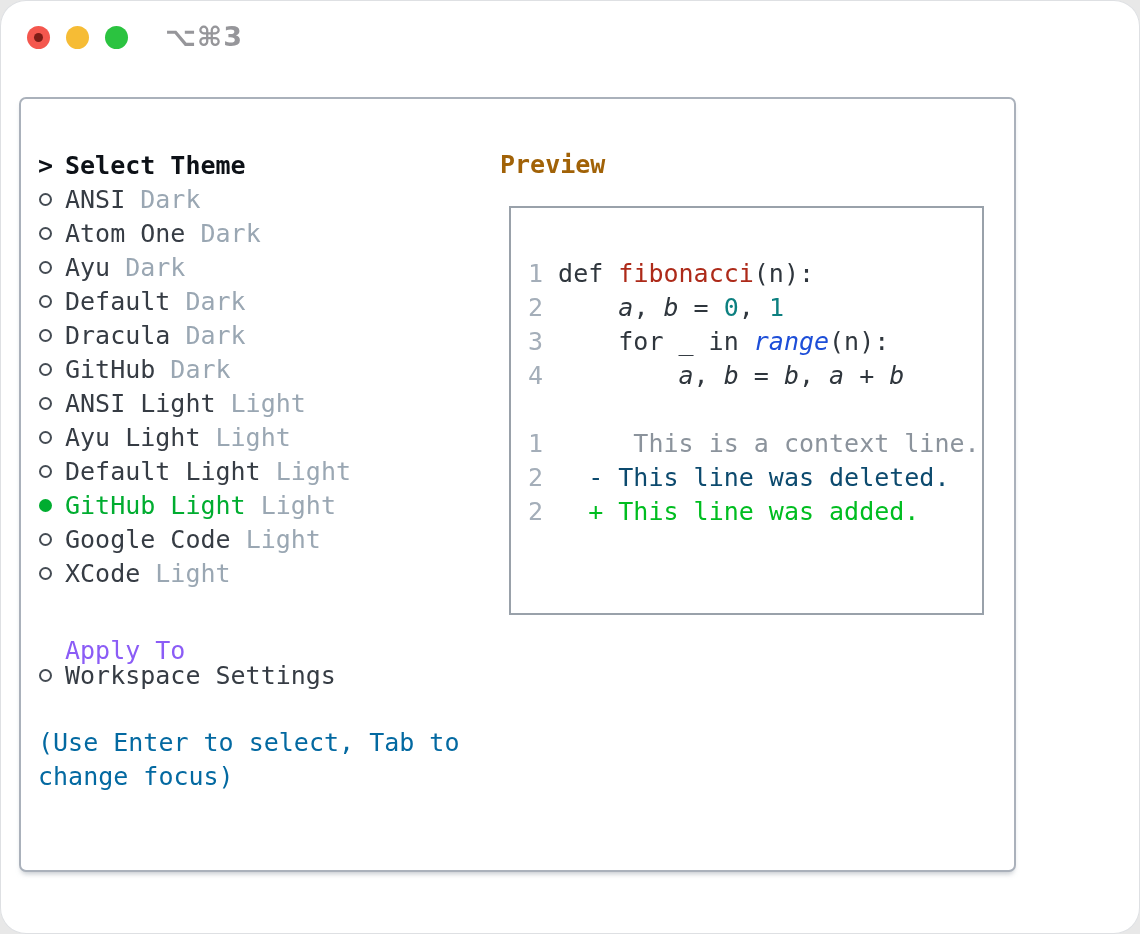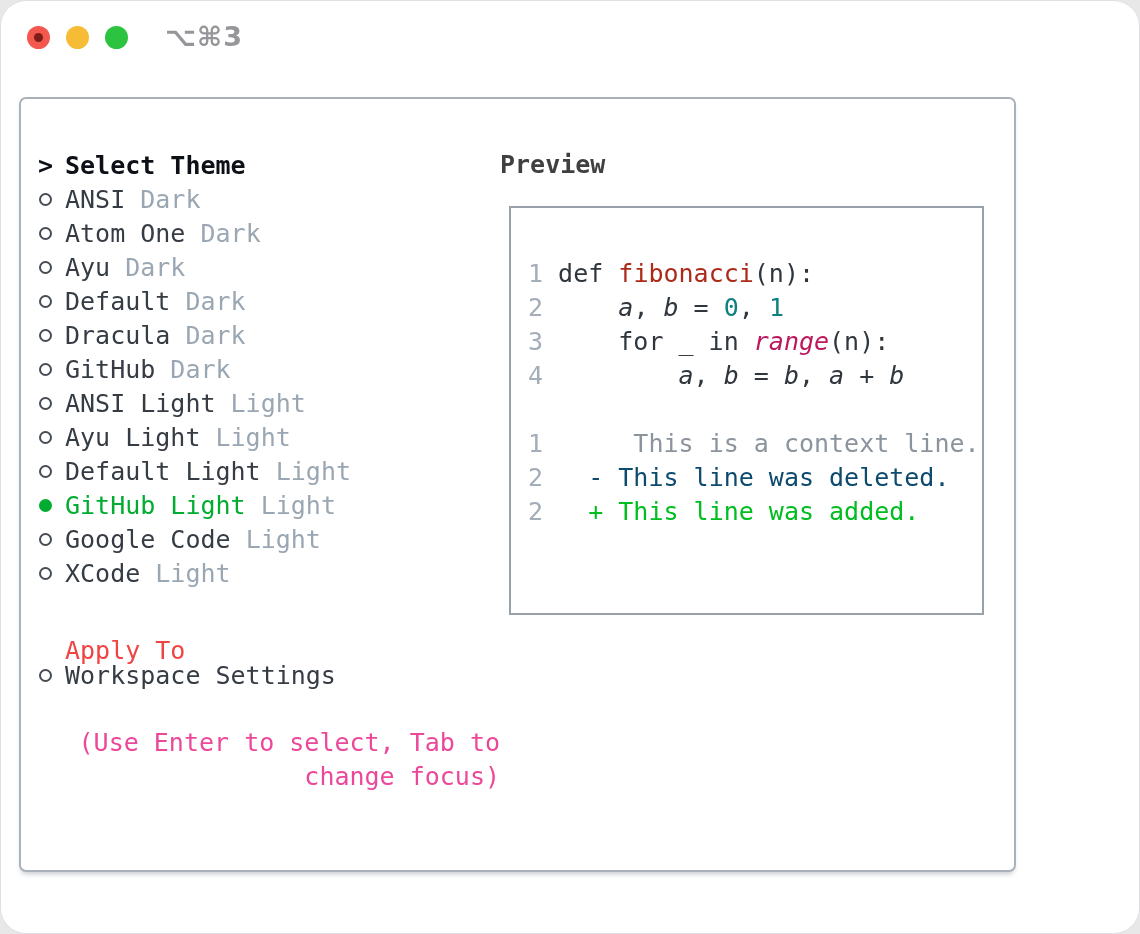--- a/index.html
+++ b/index.html
@@ -46,39 +46,39 @@
     border:2px solid #454c54; margin-left:1px;
   }
   .radio-dot {
     width:13px; height:13px; border-radius:50%;
     background:#00ad30; margin-left:1px;
   }
   .hdr { font-weight:700; color:#0d1117; }
   .theme-name { color:#363c44; }
   .theme-name.selected { color:#00ad30; }
   .variant { color:#9aa7b3;text-align:right; }
-  .apply-hdr { color:#ef4444;margin-top:19px; }
+  .apply-hdr { color:#8b5cf6;margin-top:19px; }
   .spacer { height:34px; }
-  .help-line { height:34px; line-height:34px; color:#ec4899; white-space:pre;text-align:right; }
+  .help-line { height:34px; line-height:34px; color:#0369a1; white-space:pre; }
   
   .preview-title {
     position:absolute; left:479px; top:49px; height:34px; line-height:34px;
-    font-size:25px; font-weight:700; color:#404040;
+    font-size:25px; font-weight:700; color:#a16207;
   }
   .preview-box {
     position:absolute; left:488px; top:107px; width:475px; height:409px;
     border:2px solid #99a1aa; background:#ffffff;
     padding:49px 0 0 17px; overflow:hidden;
   }
   .code-line { height:34px; line-height:34px; font-size:25px; white-space:pre; color:#2f363d; }
   .tok-ln  { color:#a4aeb9; }
   .tok-pl  { color:#2f363d; }
   .tok-fn  { color:#ad2a19; }
   .tok-num { color:#0d8080; }
-  .tok-bi  { color:#be185d; font-style:italic; }
+  .tok-bi  { color:#1d4ed8; font-style:italic; }
   .tok-var { color:#2f363d; font-style:italic; }
   .tok-ctx { color:#8b939c; }
   .tok-del { color:#0c4a6e; }
   .tok-add { color:#00bd20;margin-top:28px; }
 </style>
 </head>
 <body>
 
 <div class="screen">
 

